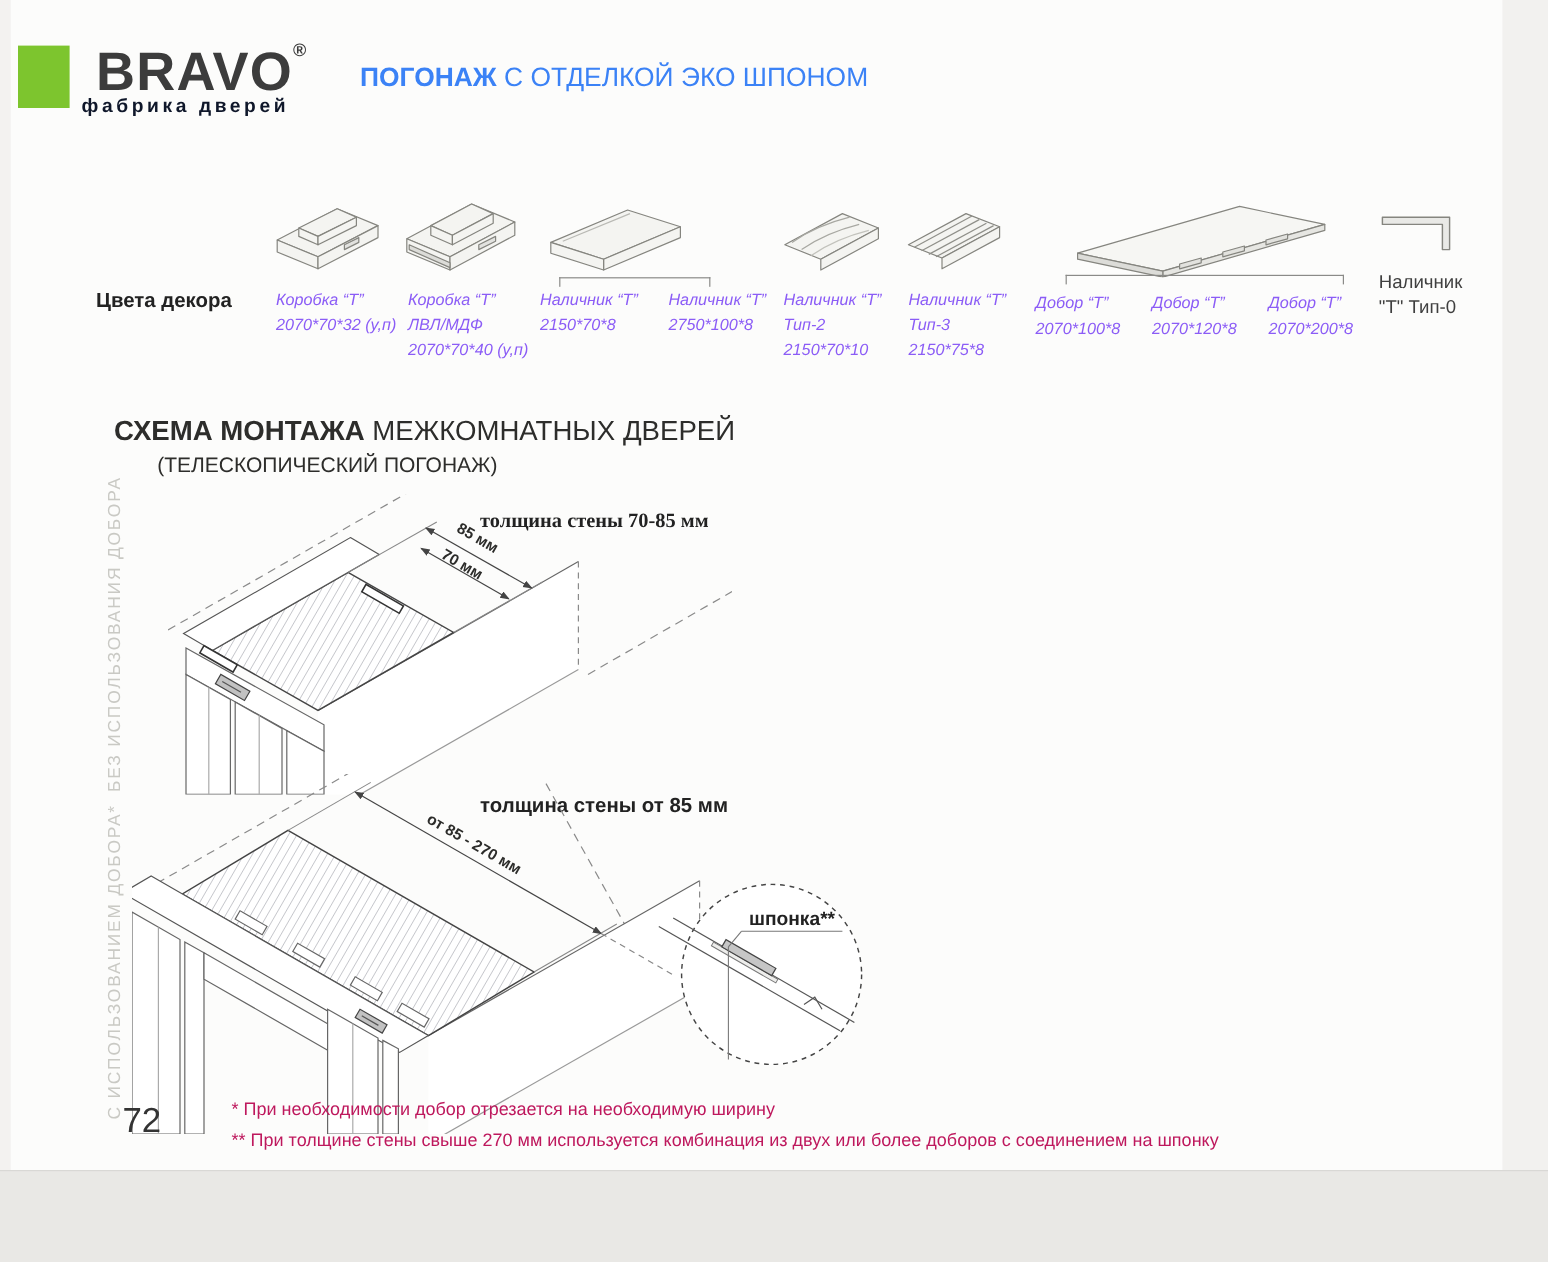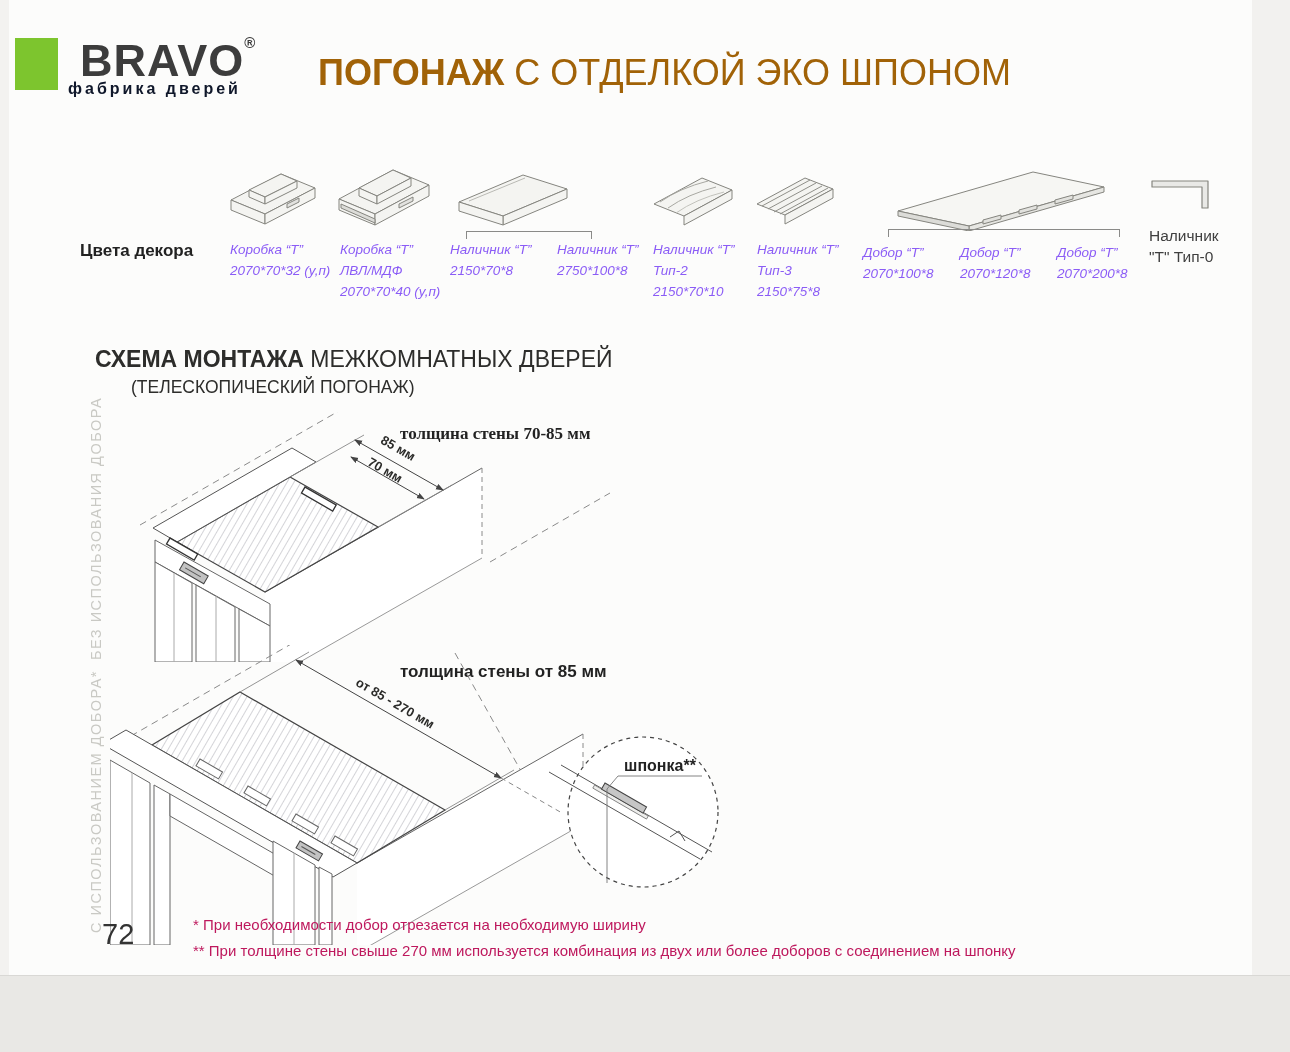--- a/index.html
+++ b/index.html
@@ -13,21 +13,21 @@
   
   .scan-bottom{left:0;top:975px;width:1290px;height:77px;background:#e9e8e5;border-top:1px solid #d9d8d5;}
   .scan-right{left:1252px;top:0;width:38px;height:975px;background:#f2f1ef;}
   .scan-left{left:0;top:0;width:9px;height:975px;background:#f3f2f0;}
   
   .logo-square{left:15px;top:38px;width:43px;height:52px;background:#7dc52e;}
   .logo-brand{left:80px;top:34px;font-size:45px;font-weight:bold;letter-spacing:1px;color:#3c3c3c;}
   .logo-brand sup{font-size:15px;vertical-align:28px;}
   .logo-tagline{left:68px;top:80px;font-size:16px;font-weight:bold;letter-spacing:3px;color:#0f172a;}
   
-  .page-title{left:300px;top:52px;font-size:36px;color:#a16207;white-space:nowrap;margin-left:18px;}
+  .page-title{left:300px;top:52px;font-size:22px;color:#3b82f6;white-space:nowrap;}
   .page-title .b{font-weight:bold;}
   
   .decor-label{left:80px;top:241px;font-size:17px;font-weight:bold;color:#222;}
   .plabel{font-size:13.5px;line-height:1.55;color:#8b5cf6;white-space:nowrap;font-style:italic;}
   .plabel10{font-size:15.5px;line-height:1.35;color:#3f3f3f;white-space:nowrap;}
   .bracket{border-top:1.3px solid #8a8a88;border-left:1.3px solid #8a8a88;border-right:1.3px solid #8a8a88;height:7px;}
   .picon{display:block;}
   
   .scheme-h{left:95px;top:346px;font-size:23px;color:#2d2d2b;white-space:nowrap;}
   .scheme-h .b{font-weight:bold;}

